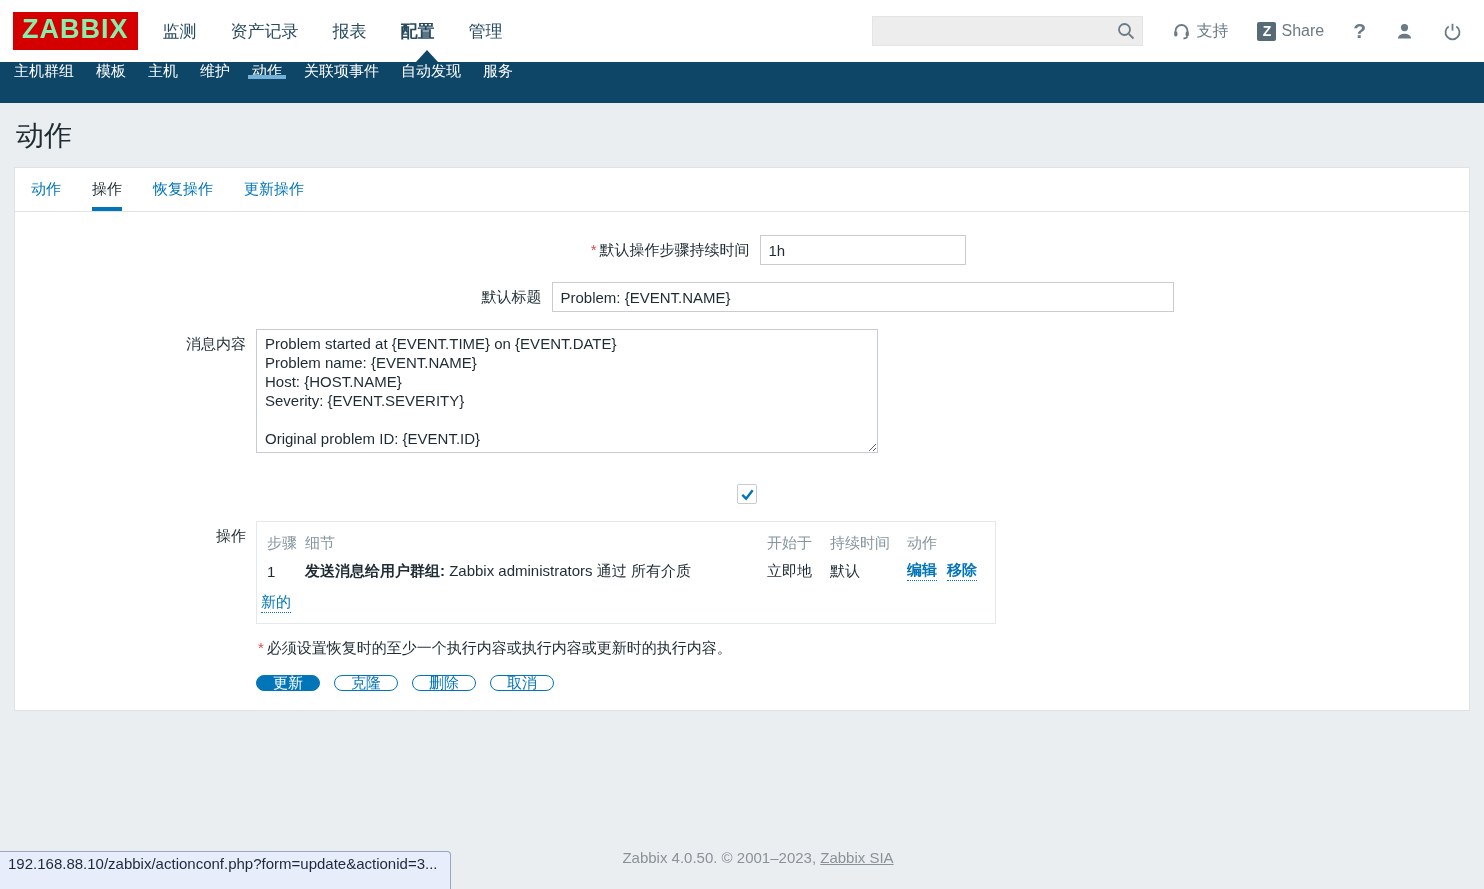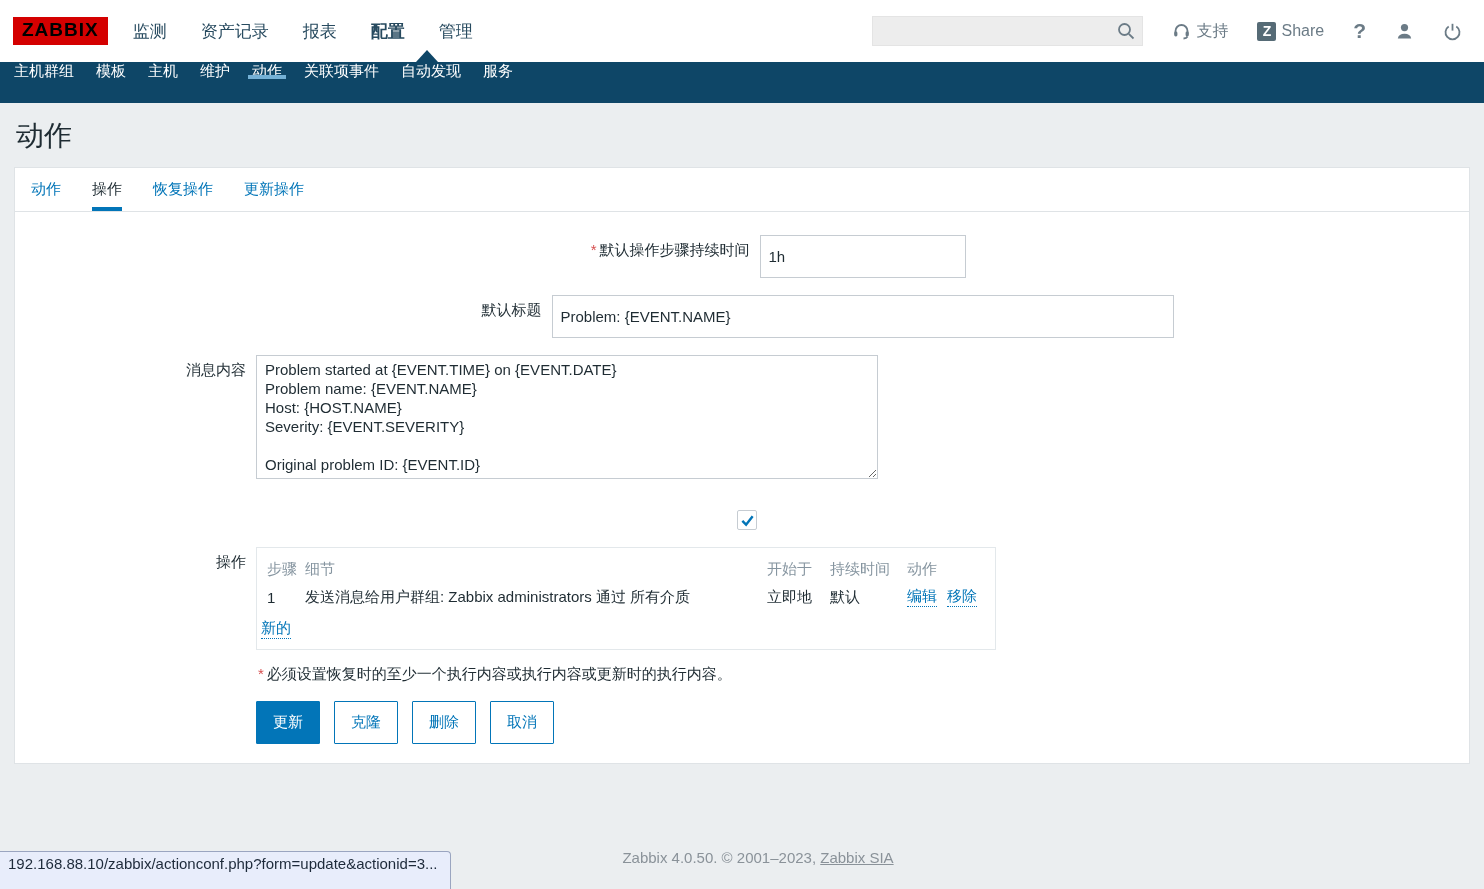--- a/index.html
+++ b/index.html
@@ -4,21 +4,21 @@
 <style>
   * { margin:0; padding:0; box-sizing:border-box; }
   html,body { width:1484px; height:889px; }
   body {
     font-family:"Liberation Sans","DejaVu Sans",sans-serif;
     background:#ebeef0; color:#1f2c33; position:relative; overflow:hidden;
     font-size:15px;
   }
   
   .header { height:62px; background:#ffffff; display:flex; align-items:center; padding:0 22px 0 13px; }
-  .logo { background:#d40000; color:#000000; font-weight:bold; font-size:19px;
+  .logo { background:#d40000; color:#86efac; font-weight:bold; font-size:27px;
           letter-spacing:1px; padding:3px 9px 5px; line-height:1.1; }
   .main-menu { display:flex; gap:34px; margin-left:25px; }
   .main-menu a { color:#274a5f; font-size:17px; text-decoration:none; cursor:pointer; }
   .main-menu a.active { font-weight:bold; }
   .header-right { margin-left:auto; display:flex; align-items:center; gap:29px; }
   .search-wrap { position:relative; width:271px; height:30px; }
   .search-wrap input { width:100%; height:100%; background:#ededed; border:1px solid #e4e4e4;
                        padding:0 32px 0 9px; font-size:14px; color:#1f2c33; outline:none; }
   .search-icon { position:absolute; right:7px; top:5px; }
   .hr-item { display:flex; align-items:flex-start; gap:5px; color:#6b7b86; font-size:16px; cursor:pointer; text-decoration:none; }
@@ -43,49 +43,49 @@
   .tabbar { display:flex; gap:31px; padding:0 16px; border-bottom:1px solid #dfe3e6; height:44px; }
   .tab { display:flex; align-items:center; font-size:15px; color:#0275b8; cursor:pointer;
          border-bottom:4px solid transparent; padding-top:4px; }
   .tab.active { color:#1f2c33; border-bottom-color:#0275b8; }
   
   .form { padding-top:23px; }
   .form-row { display:flex; align-items:flex-start; }
   .form-label { width:231px; text-align:right; line-height:30px; color:#1f2c33; flex-shrink:0; }
   .req { color:#d64e4e; margin-right:3px; }
   .form-field { margin-left:10px; }
-  .txt-input { height:43px; border:1px solid #c6ccd2; padding:0 8px; font-size:15px;
+  .txt-input { height:30px; border:1px solid #c6ccd2; padding:0 8px; font-size:15px;
                color:#1f2c33; font-family:inherit; outline:none; background:#fff; }
   .w-duration { width:206px; }
   .w-wide { width:622px; }
   textarea.msg { width:622px; height:124px; border:1px solid #c6ccd2; padding:4px 8px;
                  font-size:15px; line-height:19px; font-family:inherit; color:#1f2c33;
                  resize:both; outline:none; }
   .mb17 { margin-bottom:17px;justify-content:center; }
   .mb26 { margin-bottom:26px; }
   .mb15 { margin-bottom:15px; }
   
   .checkbox { width:20px; height:20px; border:1px solid #c6ccd2; border-radius:2px; background:#fff;
               display:flex; align-items:center; justify-content:center; cursor:pointer; margin-top:2px; }
   .checkbox svg { display:none; }
   .checkbox.checked svg { display:block; }
   
   .ops-box { width:740px; border:1px solid #e3e8eb; padding:8px 10px 10px; font-size:15px; }
   .ops-grid { display:grid; grid-template-columns:38px 462px 63px 77px 1fr; align-items:center; }
   .ops-head { color:#8695a0; height:26px; }
   .ops-row { height:30px; }
-  .ops-bold { font-weight:normal; }
+  .ops-bold { font-weight:bold; }
   .lnk { color:#0275b8; text-decoration:none; border-bottom:1px dotted #0275b8; cursor:pointer; }
-  .ops-actions { display:flex; gap:10px; }
+  .ops-actions { display:flex; gap:10px;font-weight:bold; }
   .ops-new { margin-left:-6px; margin-top:7px; display:inline-block; }
   
   .note { margin-left:243px; color:#1f2c33; }
   .btn-row { margin-left:241px; display:flex; gap:14px; margin-top:17px; }
-  .btn { height:43px; min-width:64px; padding:0 13px; font-size:15px; font-family:inherit;
-         border-radius:1px; cursor:pointer; display:flex; align-items:center; justify-content:center; }
+  .btn { height:16px; min-width:64px; padding:0 13px; font-size:15px; font-family:inherit;
+         border-radius:14px; cursor:pointer; display:flex; align-items:center; justify-content:center; }
   .btn-primary { background:#0275b8; color:#ffffff; border:1px solid #0275b8; }
   .btn-secondary { background:#ffffff; color:#0275b8; border:1px solid #0275b8; }
   
   .footer { position:absolute; left:0; right:0; top:849px; text-align:center;
             color:#8a9299; font-size:15px;padding-left:32px; }
   .footer a { color:#8a9299; text-decoration:underline; cursor:pointer; }
   
   .statusbar { position:absolute; left:0; bottom:0; height:38px; background:#e8edfb;
                border:1px solid #9aa5c0; border-left:none; border-bottom:none;
                border-top-right-radius:4px; padding:3px 12px 0 8px; font-size:15px;

